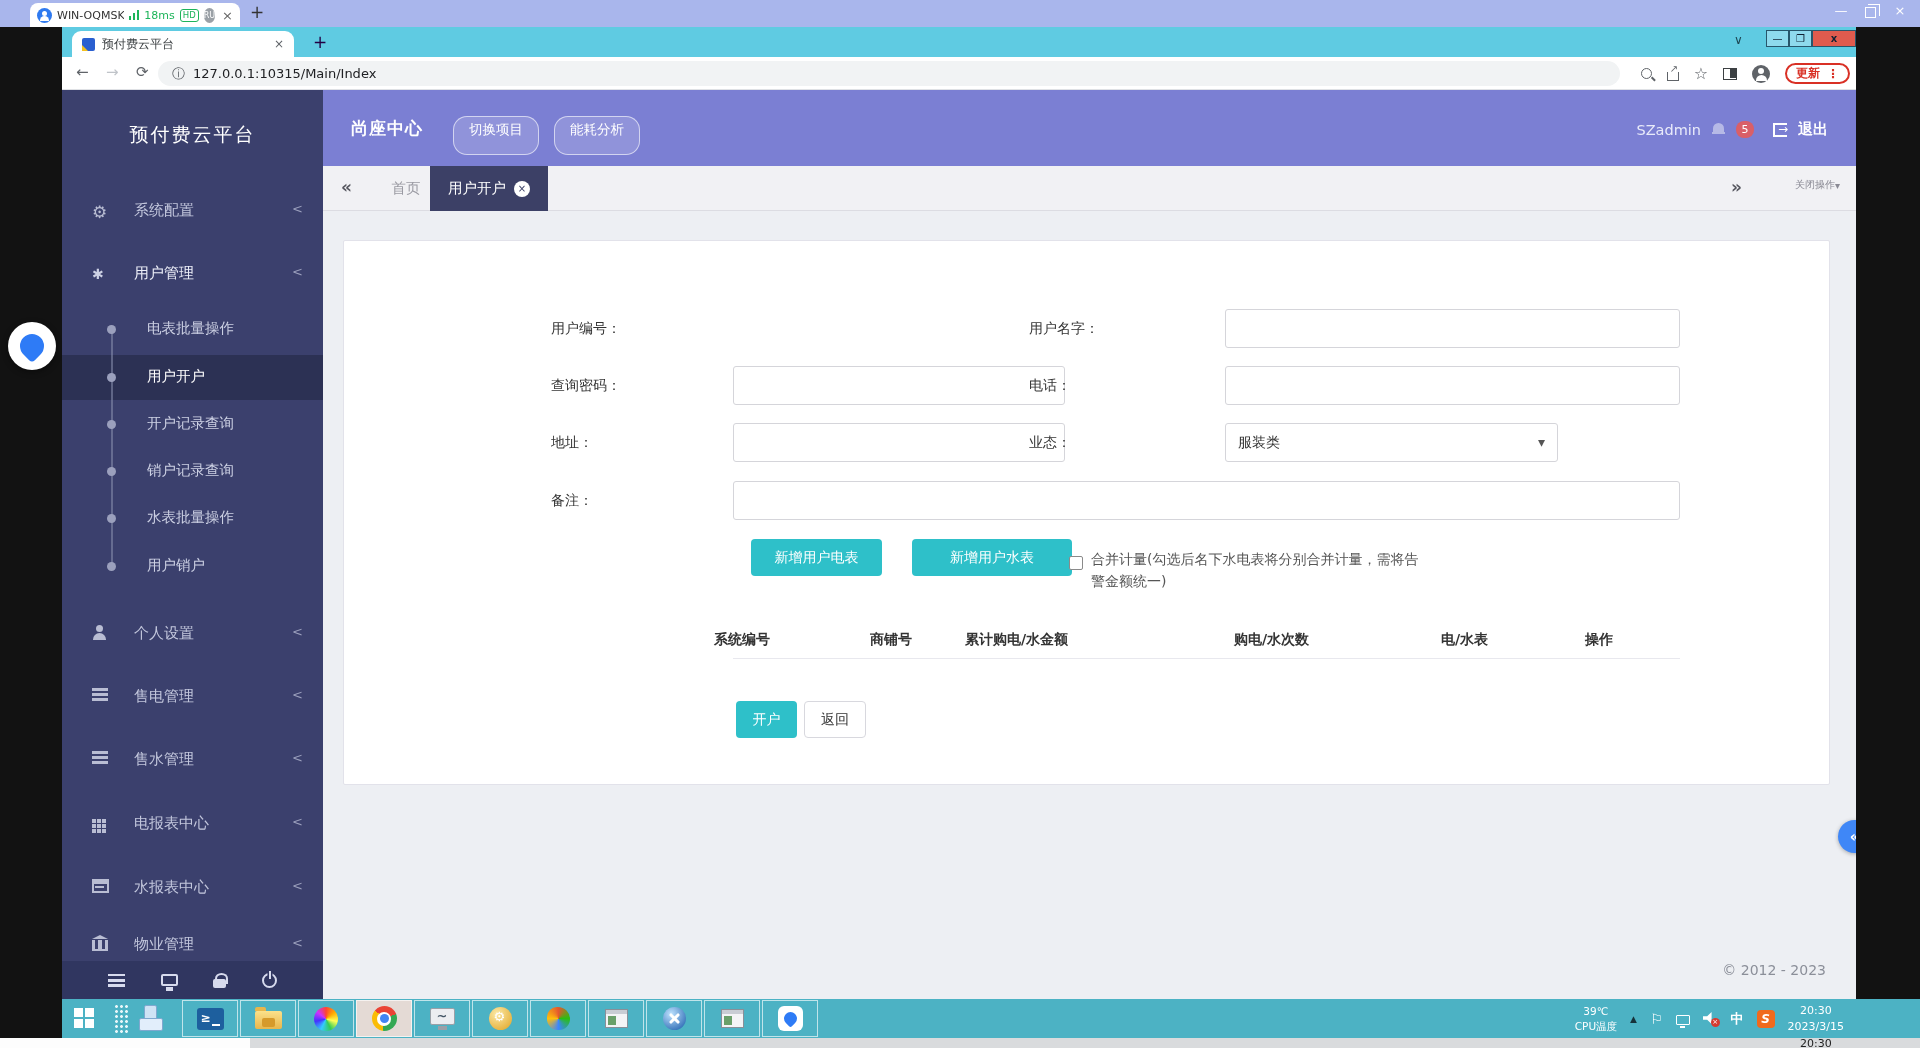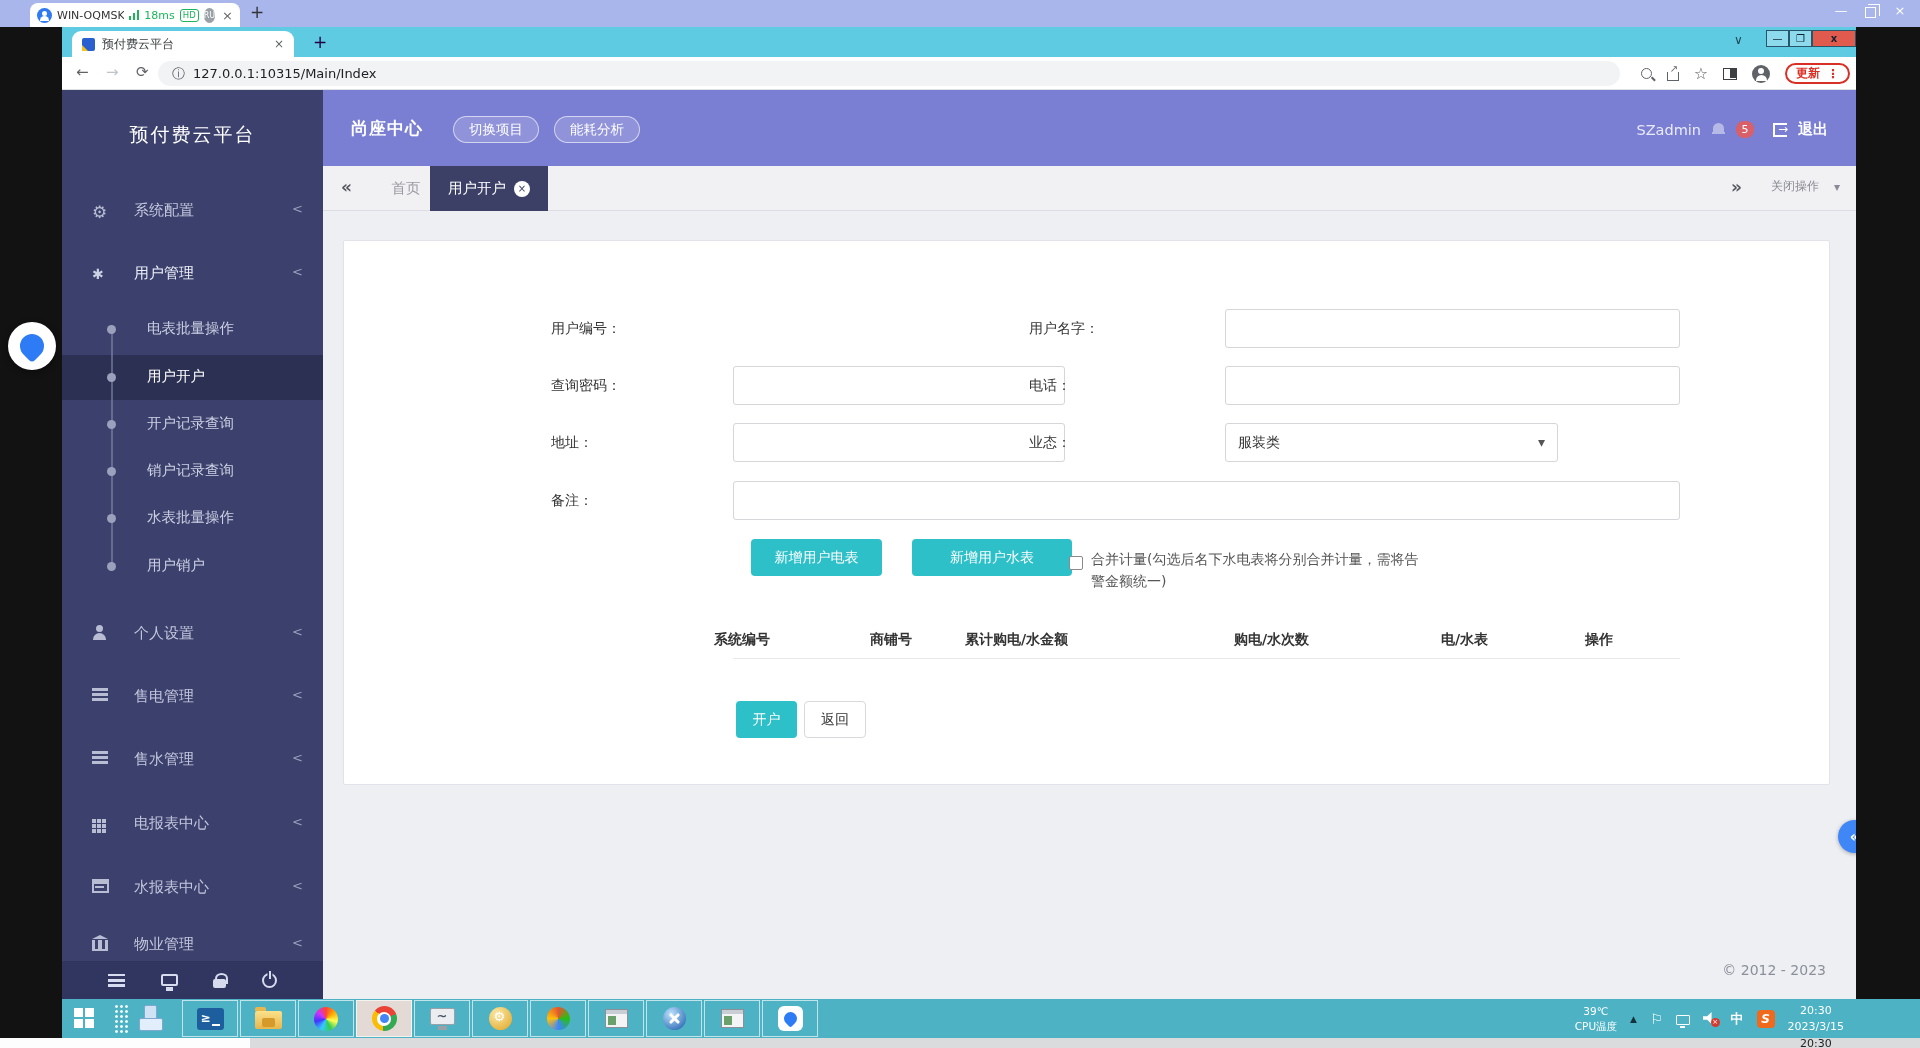--- a/index.html
+++ b/index.html
@@ -92,38 +92,38 @@
 .b-screen{width:17px;height:12px;border:2px solid #d7dbee;border-radius:2px;position:relative}
 .b-screen::after{content:"";position:absolute;left:3px;bottom:-5px;width:7px;height:2px;background:#d7dbee;box-shadow:0 2px #d7dbee}
 .b-lock{width:13px;height:9px;background:#d7dbee;border-radius:2px;position:relative;margin-top:7px}
 .b-lock::before{content:"";position:absolute;left:2px;top:-6px;width:9px;height:9px;border:2px solid #d7dbee;border-radius:50% 50% 0 0;border-bottom:none}
 .b-power{width:15px;height:15px;border:2px solid #d7dbee;border-radius:50%;position:relative}
 .b-power::before{content:"";position:absolute;left:4.5px;top:-4px;width:2.5px;height:8px;background:#d7dbee;box-shadow:0 0 0 1.5px #303660}
 
 
 .hdr{position:absolute;left:261px;top:0;width:1533px;height:76px;background:#7b7fd3}
 .hdr-title{position:absolute;left:28px;top:27px;color:#fff;font-size:17px;font-weight:bold;letter-spacing:1px}
-.hdr-pill{position:absolute;top:26px;height:27px;border:1px solid rgba(255,255,255,.6);background:rgba(255,255,255,.16);border-radius:14px;color:#fff;font-size:13.5px;line-height:25px;padding:0 15px}
+.hdr-pill{position:absolute;top:26px;height:39px;border:1px solid rgba(255,255,255,.6);background:rgba(255,255,255,.16);border-radius:14px;color:#fff;font-size:13.5px;line-height:25px;padding:0 15px}
 .hdr-right{position:absolute;right:28px;top:26px;height:27px;display:flex;align-items:center;gap:11px}
 .hdr-user{color:#e9ebfa;font-size:14.5px}
 .bell{width:13px;height:13px;position:relative;opacity:.45}
 .bell::before{content:"";position:absolute;left:1px;top:0;width:11px;height:9px;border-radius:6px 6px 0 0;background:#fff}
 .bell::after{content:"";position:absolute;left:0;top:9px;width:13px;height:2px;background:#fff}
 .n-badge{min-width:18px;height:17px;border-radius:8px;background:#d95f68;color:#fff;font-size:11px;display:flex;align-items:center;justify-content:center;padding:0 4px}
 .g-out{width:14px;height:14px;border:2px solid #fff;border-right:none;position:relative;margin-left:8px}
 .g-out::after{content:"→";position:absolute;left:3px;top:-3px;color:#fff;font-size:12px}
 .hdr-logout{color:#fff;font-size:15px;font-weight:bold}
 
 
 .tabbar{position:absolute;left:261px;top:76px;width:1533px;height:45px;background:#f1f1f4;border-bottom:1px solid #dcdce2}
 .tb-chev{position:absolute;top:11px;color:#55565e;font-size:17px;font-weight:bold}
 .tab-home{position:absolute;left:42px;top:0;width:82px;height:45px;line-height:45px;text-align:center;color:#9a9aa2;font-size:14.5px}
 .tab-active{position:absolute;left:107px;top:0;width:118px;height:45px;background:#3c4066;display:flex;align-items:center;justify-content:center;gap:8px;color:#fff;font-size:14.5px}
 .tab-x2{width:16px;height:16px;border-radius:50%;background:#fff;color:#3c4066;font-size:10px;display:flex;align-items:center;justify-content:center}
-.closeops{position:absolute;right:16px;top:12px;color:#8a8a94;font-size:12px;display:flex;align-items:center;gap:15px}
+.closeops{position:absolute;right:16px;top:12px;color:#8a8a94;font-size:10px;display:flex;align-items:center;gap:0}
 
 
 .panel{position:absolute;left:281px;top:150px;width:1487px;height:545px;background:#fff;border:1px solid #e2e2ea;border-radius:2px}
 .panel-hd{height:47px;background:#e2e5fa;display:flex;align-items:center;padding:0 17px;font-size:15px;color:#44455a;position:relative}
 .p-collapse{position:absolute;right:22px;top:14px;color:#9aa0c8;font-size:13px}
 .flabel{position:absolute;width:150px;text-align:left;font-size:14px;color:#333;line-height:39px}
 .finput{position:absolute;height:39px;border:1px solid #d5d5da;border-radius:3px;font-size:15px;color:#333;padding:0 12px;outline:none;background:#fff;font-family:inherit}
 .fselect{position:absolute;height:39px;border:1px solid #d5d5da;border-radius:3px;background:#fff;font-size:14px;color:#333;line-height:37px;padding:0 12px}
 .fselect .car{position:absolute;right:12px;top:0;color:#555}
 .tealbtn{position:absolute;height:37px;background:#2ec0c9;border-radius:4px;color:#fff;font-size:14px;display:flex;align-items:center;justify-content:center}

